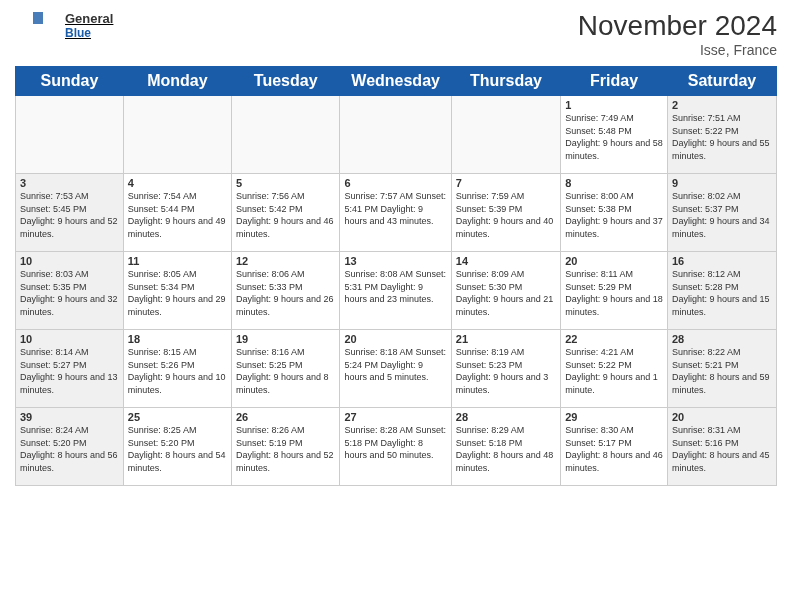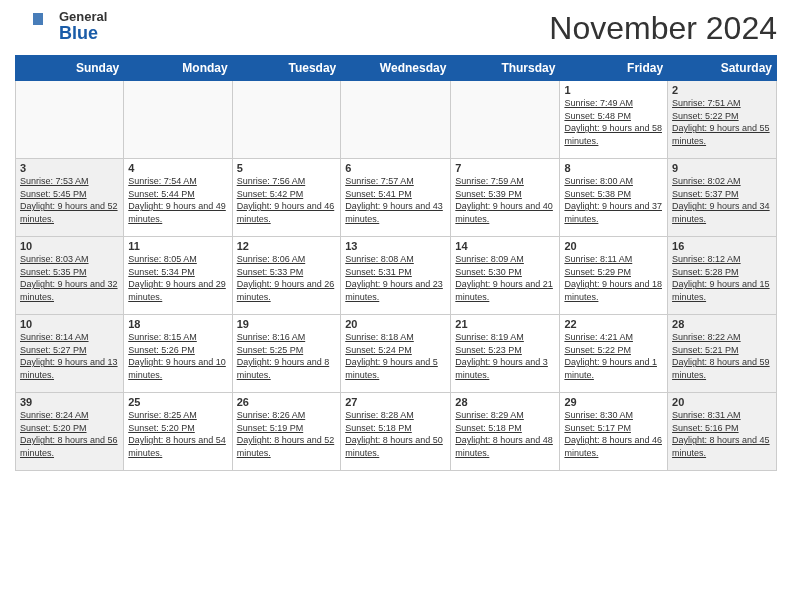--- a/index.html
+++ b/index.html
@@ -5,74 +5,75 @@
     * { margin: 0; padding: 0; box-sizing: border-box; }
     body { font-family: Arial, sans-serif; background: #fff; width: 792px; height: 612px; overflow: hidden; }
     
     .page { width: 792px; height: 612px; padding: 10px 15px; }
     
     .header { display: flex; justify-content: space-between; align-items: flex-start; margin-bottom: 8px; }
     
     .logo { display: flex; align-items: center; gap: 4px; }
     
     .title-section { text-align: right; }
-    .month-title { font-size: 32px; color: #333; font-weight: normal; }
+    .month-title { font-size: 28px; color: #333; font-weight: normal; }
     .location { font-size: 14px; color: #555; }
     
     .calendar { width: 100%; border-collapse: collapse; }
     
     .calendar th {
       background: #1a5ca8;
       color: white;
       padding: 5px 4px;
-      font-size: 12px;
+      font-size: 16px;
       font-weight: bold;
       border: 1px solid #1a5ca8;
-      text-align: right;
+      text-align: center;
     }
     
     .calendar td {
       border: 1px solid #ccc;
       vertical-align: top;
       padding: 3px 4px;
       width: 113px;
       height: 78px;
       font-size: 9.5px;
       color: #333;
       background: #fff;
     }
     
     .calendar td.empty { background: #f9f9f9; }
     .calendar td.shaded { background: #f0f0f0; }
     
     .day-num { font-size: 11px; font-weight: bold; display: block; margin-bottom: 1px; }
-    .day-info { font-size: 9px; line-height: 1.4; color: #333; text-decoration: underline; }
+    .day-info { font-size: 9px; line-height: 1.4; color: #333; }
   </style>
 </head>
 <body>
 
 <div class="page">
   <div class="header">
     <div class="logo">
-  <div style="display:flex;align-items:center;gap:12px;">
+  <div style="display:flex;align-items:center;gap:18px;text-decoration:underline;">
     <div style="position:relative;width:32px;height:32px;">
       <svg width="32" height="32" viewBox="0 0 32 32">
         <rect x="0" y="0" width="32" height="32" fill="none"></rect>
         <polygon points="18,2 28,2 28,14 18,14" fill="#1a5ca8" opacity="0.8"></polygon>
         <polygon points="22,2 28,8" fill="#6ab0e8"></polygon>
       </svg>
     </div>
     <div>
       <div style="font-size:13px;font-weight:bold;color:#333;line-height:1.1;">General</div>
-      <div style="font-size:18px;font-weight:bold;color:#1a5ca8;line-height:1.1;">Blue</div>
+      <div style="font-size:12px;font-weight:bold;color:#1a5ca8;line-height:1.1;">Blue</div>
     </div>
   </div>
 </div>
     <div class="title-section">
       <div class="month-title">November 2024</div>
+      <div class="location">Isse, France</div>
     </div>
   </div>
 
   <table class="calendar">
     <thead>
       <tr>
         <th>Sunday</th>
         <th>Monday</th>
         <th>Tuesday</th>
         <th>Wednesday</th>

